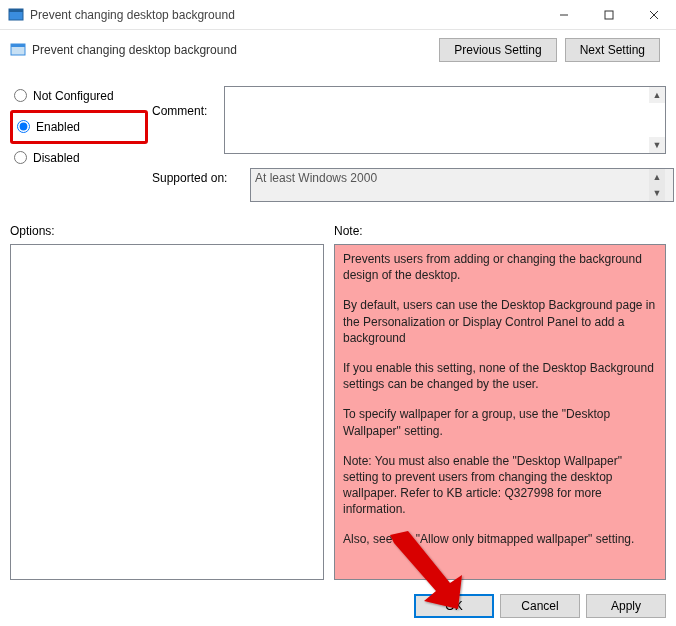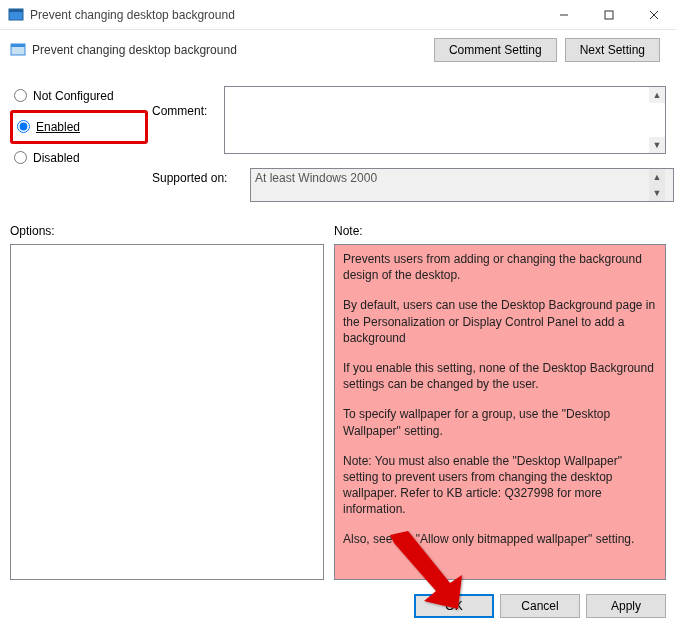--- a/index.html
+++ b/index.html
@@ -14,21 +14,21 @@
 
 .header-row { display: flex; align-items: center; padding: 8px 10px 0 10px; }
 .header-icon { width: 16px; height: 16px; margin-right: 6px; }
 .header-title { color: #333; flex: 1; }
 .nav-buttons { display: flex; gap: 8px; margin-right: 6px; }
 .btn { background: #e1e1e1; border: 1px solid #adadad; padding: 4px 14px; cursor: pointer; min-width: 80px; text-align: center; }
 
 .radio-section { position: absolute; left: 10px; top: 82px; width: 138px; }
 .radio-row { display: flex; align-items: flex-start; padding: 7px 4px; }
 .radio-row input { margin-right: 6px; }
-.highlight { border: 3px solid #e00000; border-radius: 3px; padding-right: 26px; text-decoration: underline; }
+.highlight { border: 3px solid #e00000; border-radius: 3px; padding-right: 26px; }
 
 .comment-label { position: absolute; left: 152px; top: 104px; }
 .comment-box { position: absolute; left: 224px; top: 86px; width: 442px; height: 68px; border: 1px solid #828790; background: #fff; resize: none; padding: 2px; }
 .comment-scroll-up { position: absolute; left: 649px; top: 87px; width: 16px; height: 16px; background: #f0f0f0; display:flex; align-items:center; justify-content:center; }
 .comment-scroll-dn { position: absolute; left: 649px; top: 137px; width: 16px; height: 16px; background: #f0f0f0; display:flex; align-items:center; justify-content:center; }
 
 .supported-label { position: absolute; left: 152px; top: 171px; }
 .supported-box { position: absolute; left: 250px; top: 168px; width: 424px; height: 34px; border: 1px solid #828790; background: #f0f0f0; padding: 2px 4px; color: #555; }
 .supported-scroll-up { position: absolute; left: 649px; top: 169px; width: 16px; height: 16px; background: #e8e8e8; display:flex; align-items:center; justify-content:center; }
 .supported-scroll-dn { position: absolute; left: 649px; top: 185px; width: 16px; height: 16px; background: #e8e8e8; display:flex; align-items:center; justify-content:center; }
@@ -79,21 +79,21 @@
 
 <div class="header-row">
   <span class="header-icon">
     <svg viewBox="0 0 16 16">
         <rect x="1" y="2" width="14" height="11" fill="#c7e0f4" stroke="#3a8ddf"></rect>
         <rect x="1" y="2" width="14" height="3" fill="#3a8ddf"></rect>
       </svg>
   </span>
   <span class="header-title">Prevent changing desktop background</span>
   <div class="nav-buttons">
-    <button class="btn">Comment Setting</button>
+    <button class="btn">Previous Setting</button>
     <button class="btn">Next Setting</button>
   </div>
 </div>
 
 <div class="radio-section">
   <label class="radio-row">
     <input type="radio" name="state" style="">
     <span>Not Configured</span>
   </label>
   <label class="radio-row highlight">

